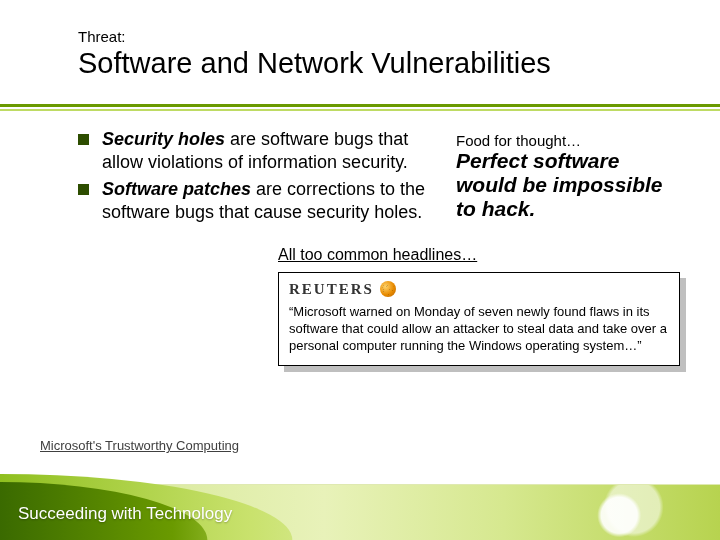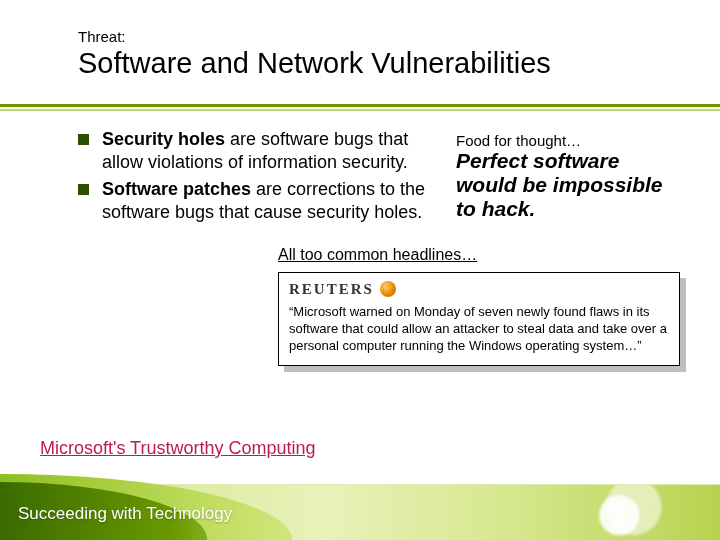--- a/index.html
+++ b/index.html
@@ -61,21 +61,21 @@
     line-height: 1.28;
     margin-bottom: 4px;
   }
   ul.bullets li::before {
     content: "";
     position: absolute;
     left: 0; top: 6px;
     width: 11px; height: 11px;
     background: #2d4d00;
   }
-  .bi { font-weight: bold; }
+  .bi { font-style: italic; font-weight: bold; }
   .aside-lead {
     font-size: 15px;
   }
   .aside-body {
     font-size: 21px;
     font-style: italic;
     font-weight: bold;
   }
   .headlines-lead {
     font-size: 16px;
@@ -128,23 +128,23 @@
       repeating-conic-gradient(#0000 0 20deg, rgba(0,0,0,.18) 20deg 22deg);
   }
   .news-quote {
     font-size: 13px;
     line-height: 1.3;
   }
   .link {
     position: absolute;
     left: 40px;
     top: 438px;
-    font-size: 18px;
+    font-size: 13px;
     text-decoration: underline;
-    color: #be185d;
+    color: #404040;
   }
   .footer-band {
     position: absolute;
     left: 0; right: 0; bottom: 0;
     height: 56px;
     background:
       radial-gradient(circle at 86% 55%, rgba(255,255,255,.9) 0 18px, rgba(255,255,255,0) 22px),
       radial-gradient(circle at 88% 40%, rgba(255,255,255,.55) 0 26px, rgba(255,255,255,0) 30px),
       linear-gradient(90deg, #cfe48a 0%, #e8f2b9 45%, #d6e88f 70%, #b7d34f 100%);
     border-top: 1px solid #dfe9b1;

